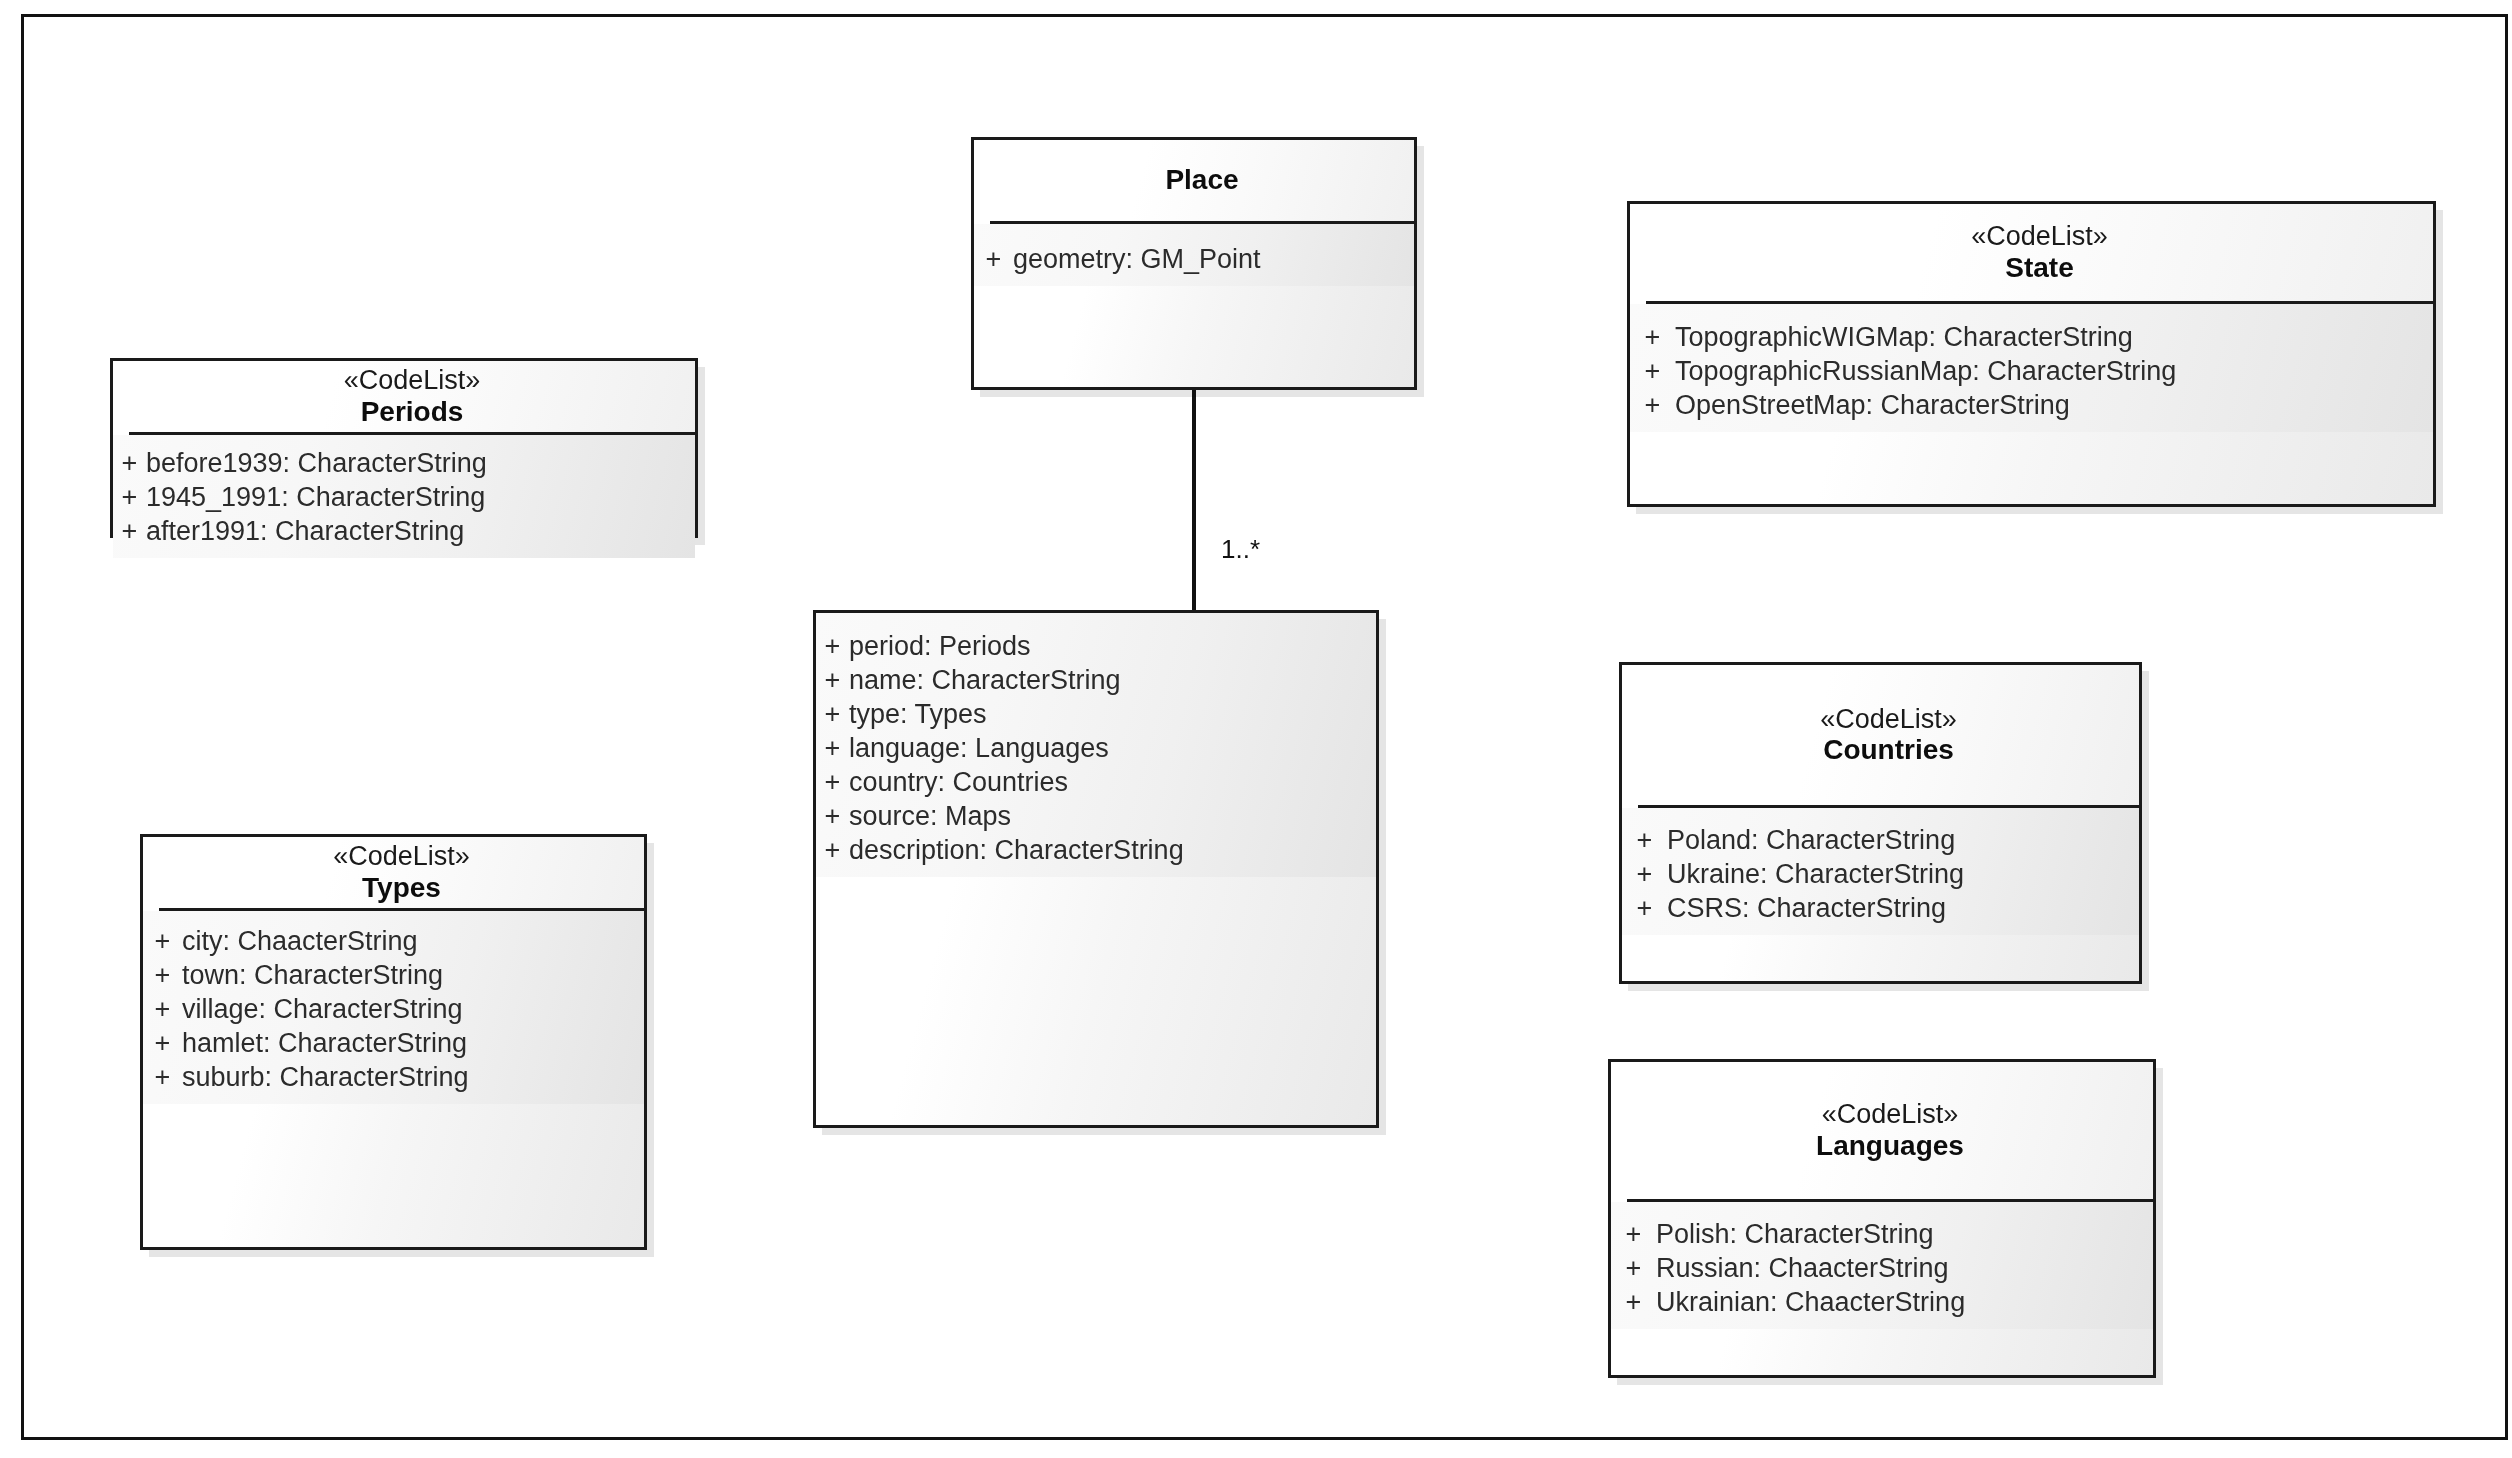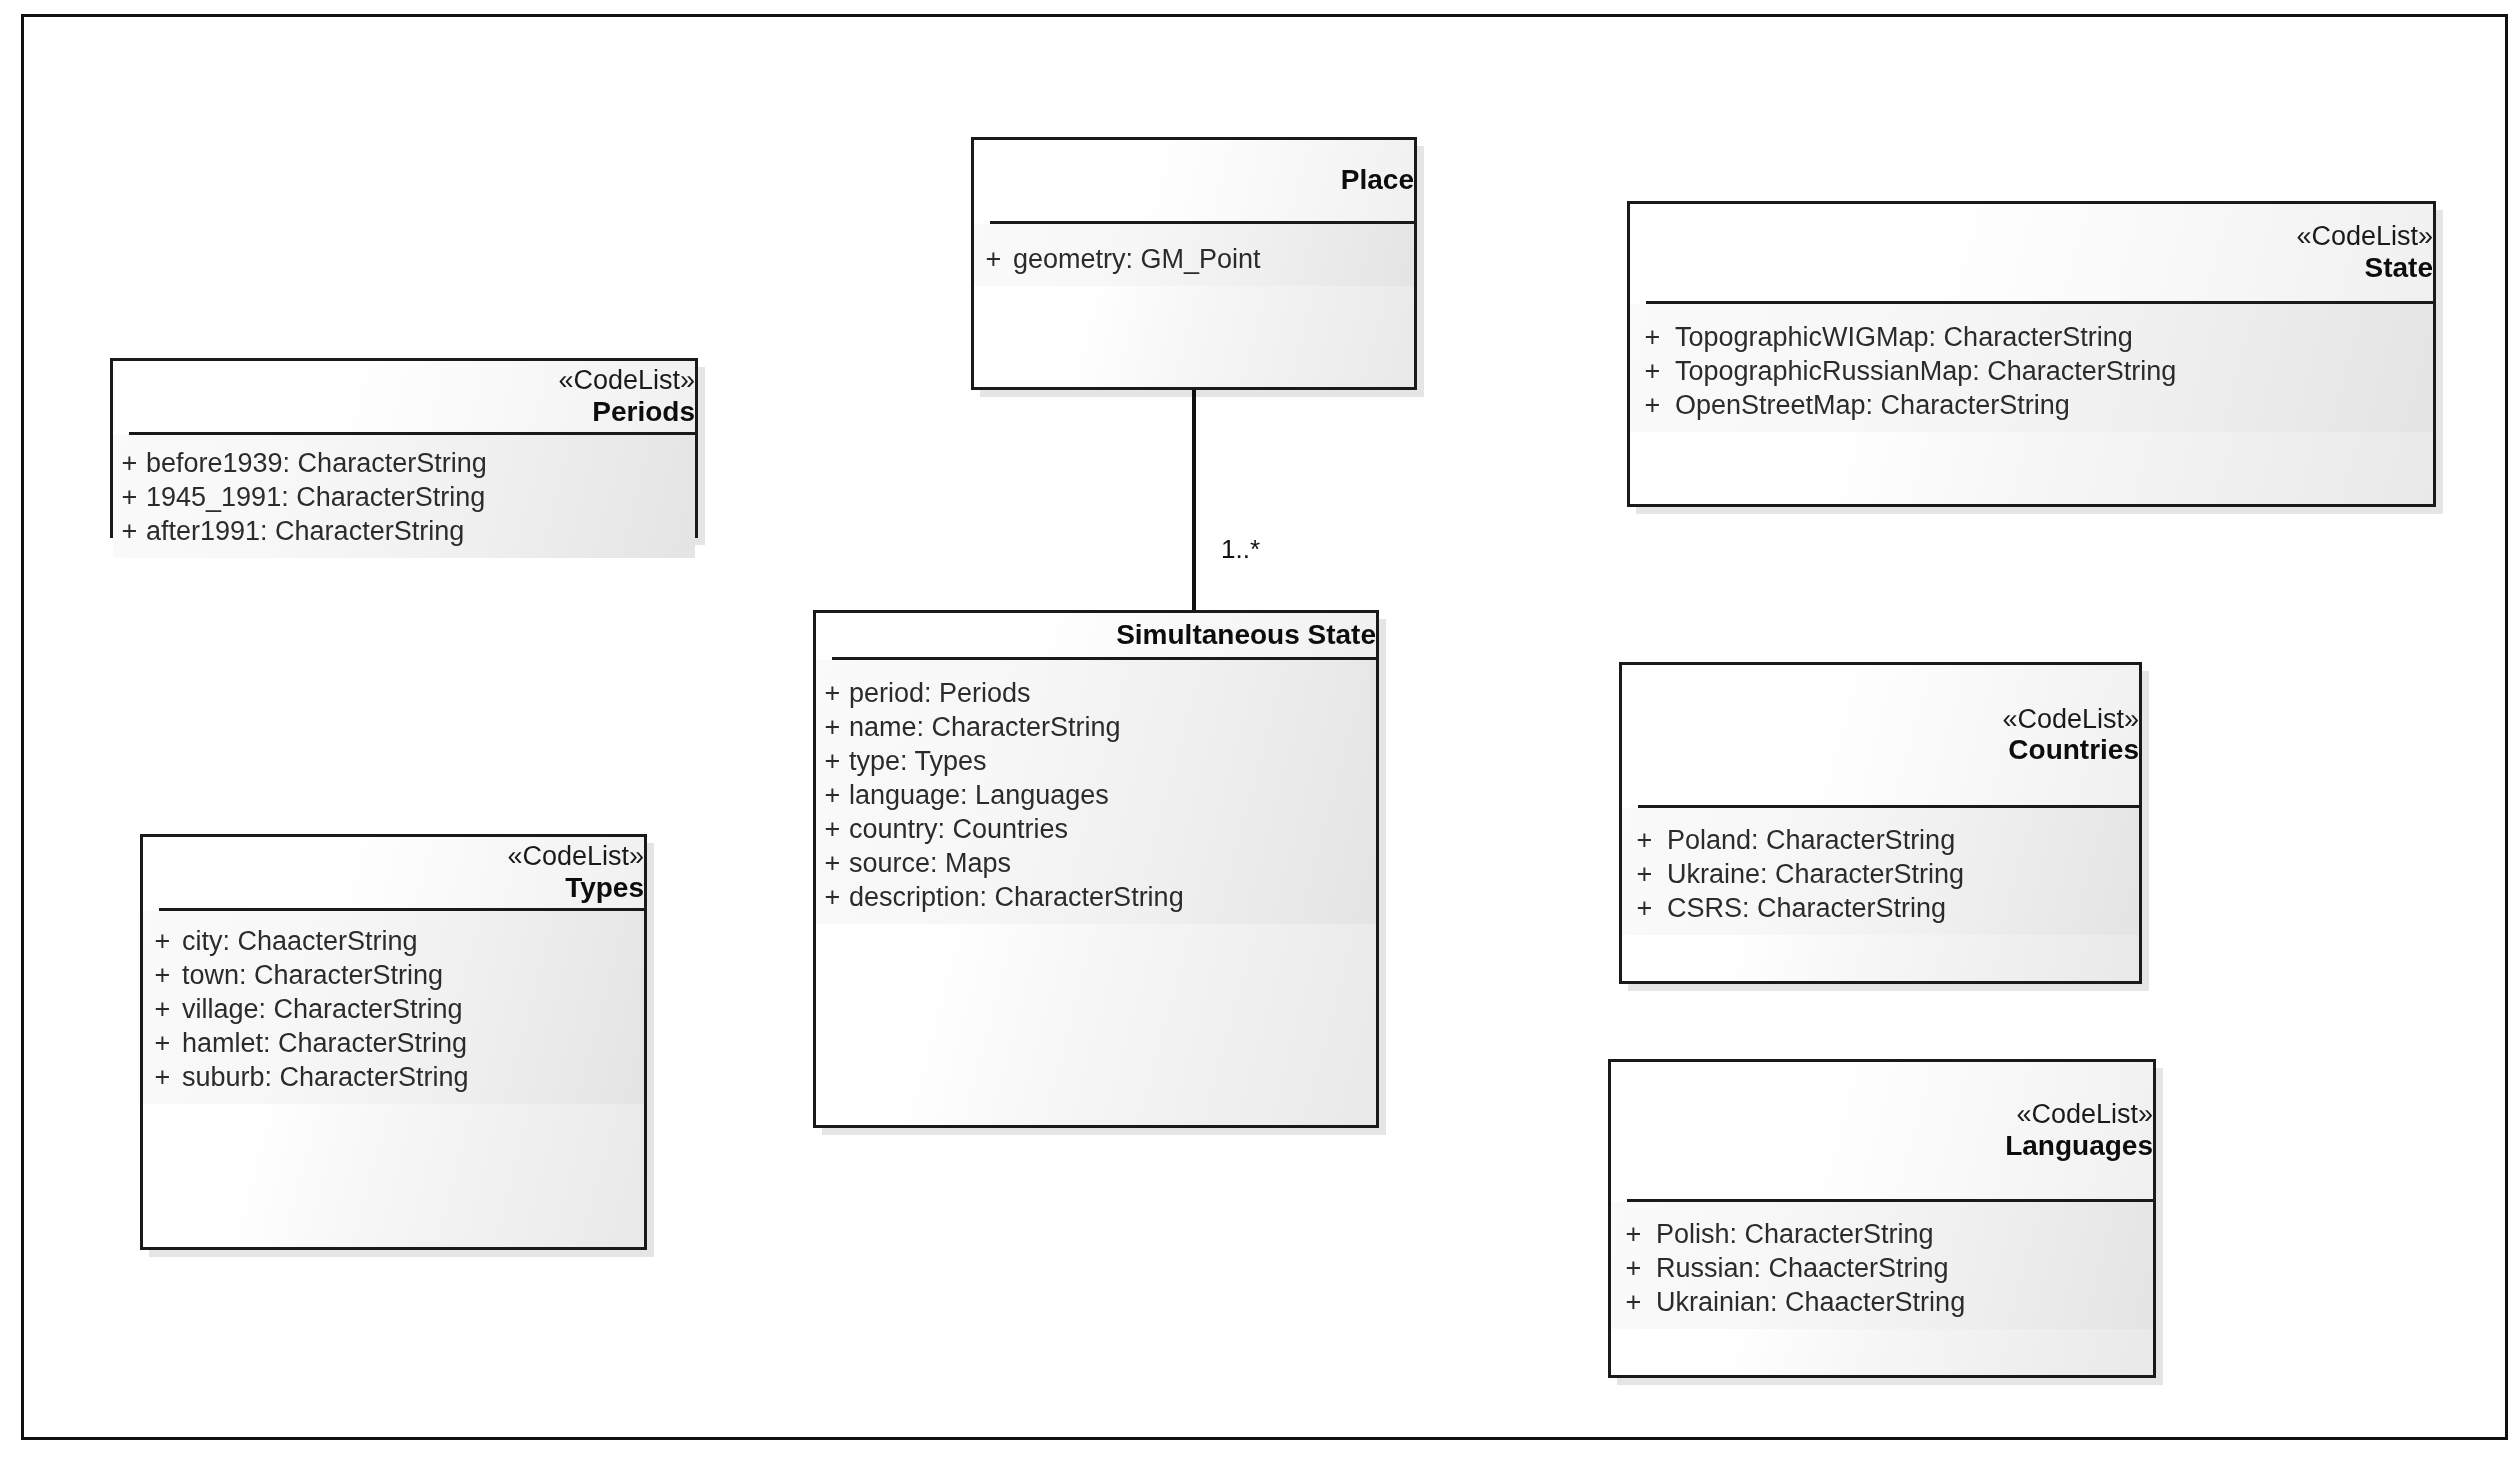--- a/index.html
+++ b/index.html
@@ -80,21 +80,21 @@
     border: 3px solid #1a1a1a;
     background: linear-gradient(105deg, #ffffff 0%, #ffffff 30%, #f6f6f6 55%, #e9e9e9 100%);
     box-shadow: 8px 8px 0 -1px rgba(0,0,0,0.10);
     z-index: 2;
   }
   .uml-head {
     box-sizing: border-box;
     border-bottom: 3px solid #1a1a1a;
     display: flex;
     flex-direction: column;
-    align-items: flex-end;
+    align-items: center;
     justify-content: center;
     background: linear-gradient(105deg, #ffffff 0%, #ffffff 36%, #fafafa 60%, #f0f0f0 100%);
     margin-left: 16px;
   }
   .uml-stereotype {
     font-size: 27px;
     color: #1a1a1a;
     line-height: 1.12;
     white-space: nowrap;
   }
@@ -152,23 +152,20 @@
     </div>
     <div class="uml-body indent-md" style="padding-top:18px;">
       <div class="uml-attr">
         <span class="uml-vis">+</span>
         <span class="uml-attr-text">geometry: GM_Point</span>
       </div>
     </div>
   </div>
 
   <div class="uml-box" style="left:813px; top:610px; width:566px; height:518px;">
-    <div class="uml-head" style="height:47px;">
-      <div class="uml-name">Simultaneous State</div>
-    </div>
     <div class="uml-body indent-sm" style="padding-top:16px;">
       <div class="uml-attr">
         <span class="uml-vis">+</span>
         <span class="uml-attr-text">period: Periods</span>
       </div>
       <div class="uml-attr">
         <span class="uml-vis">+</span>
         <span class="uml-attr-text">name: CharacterString</span>
       </div>
       <div class="uml-attr">

